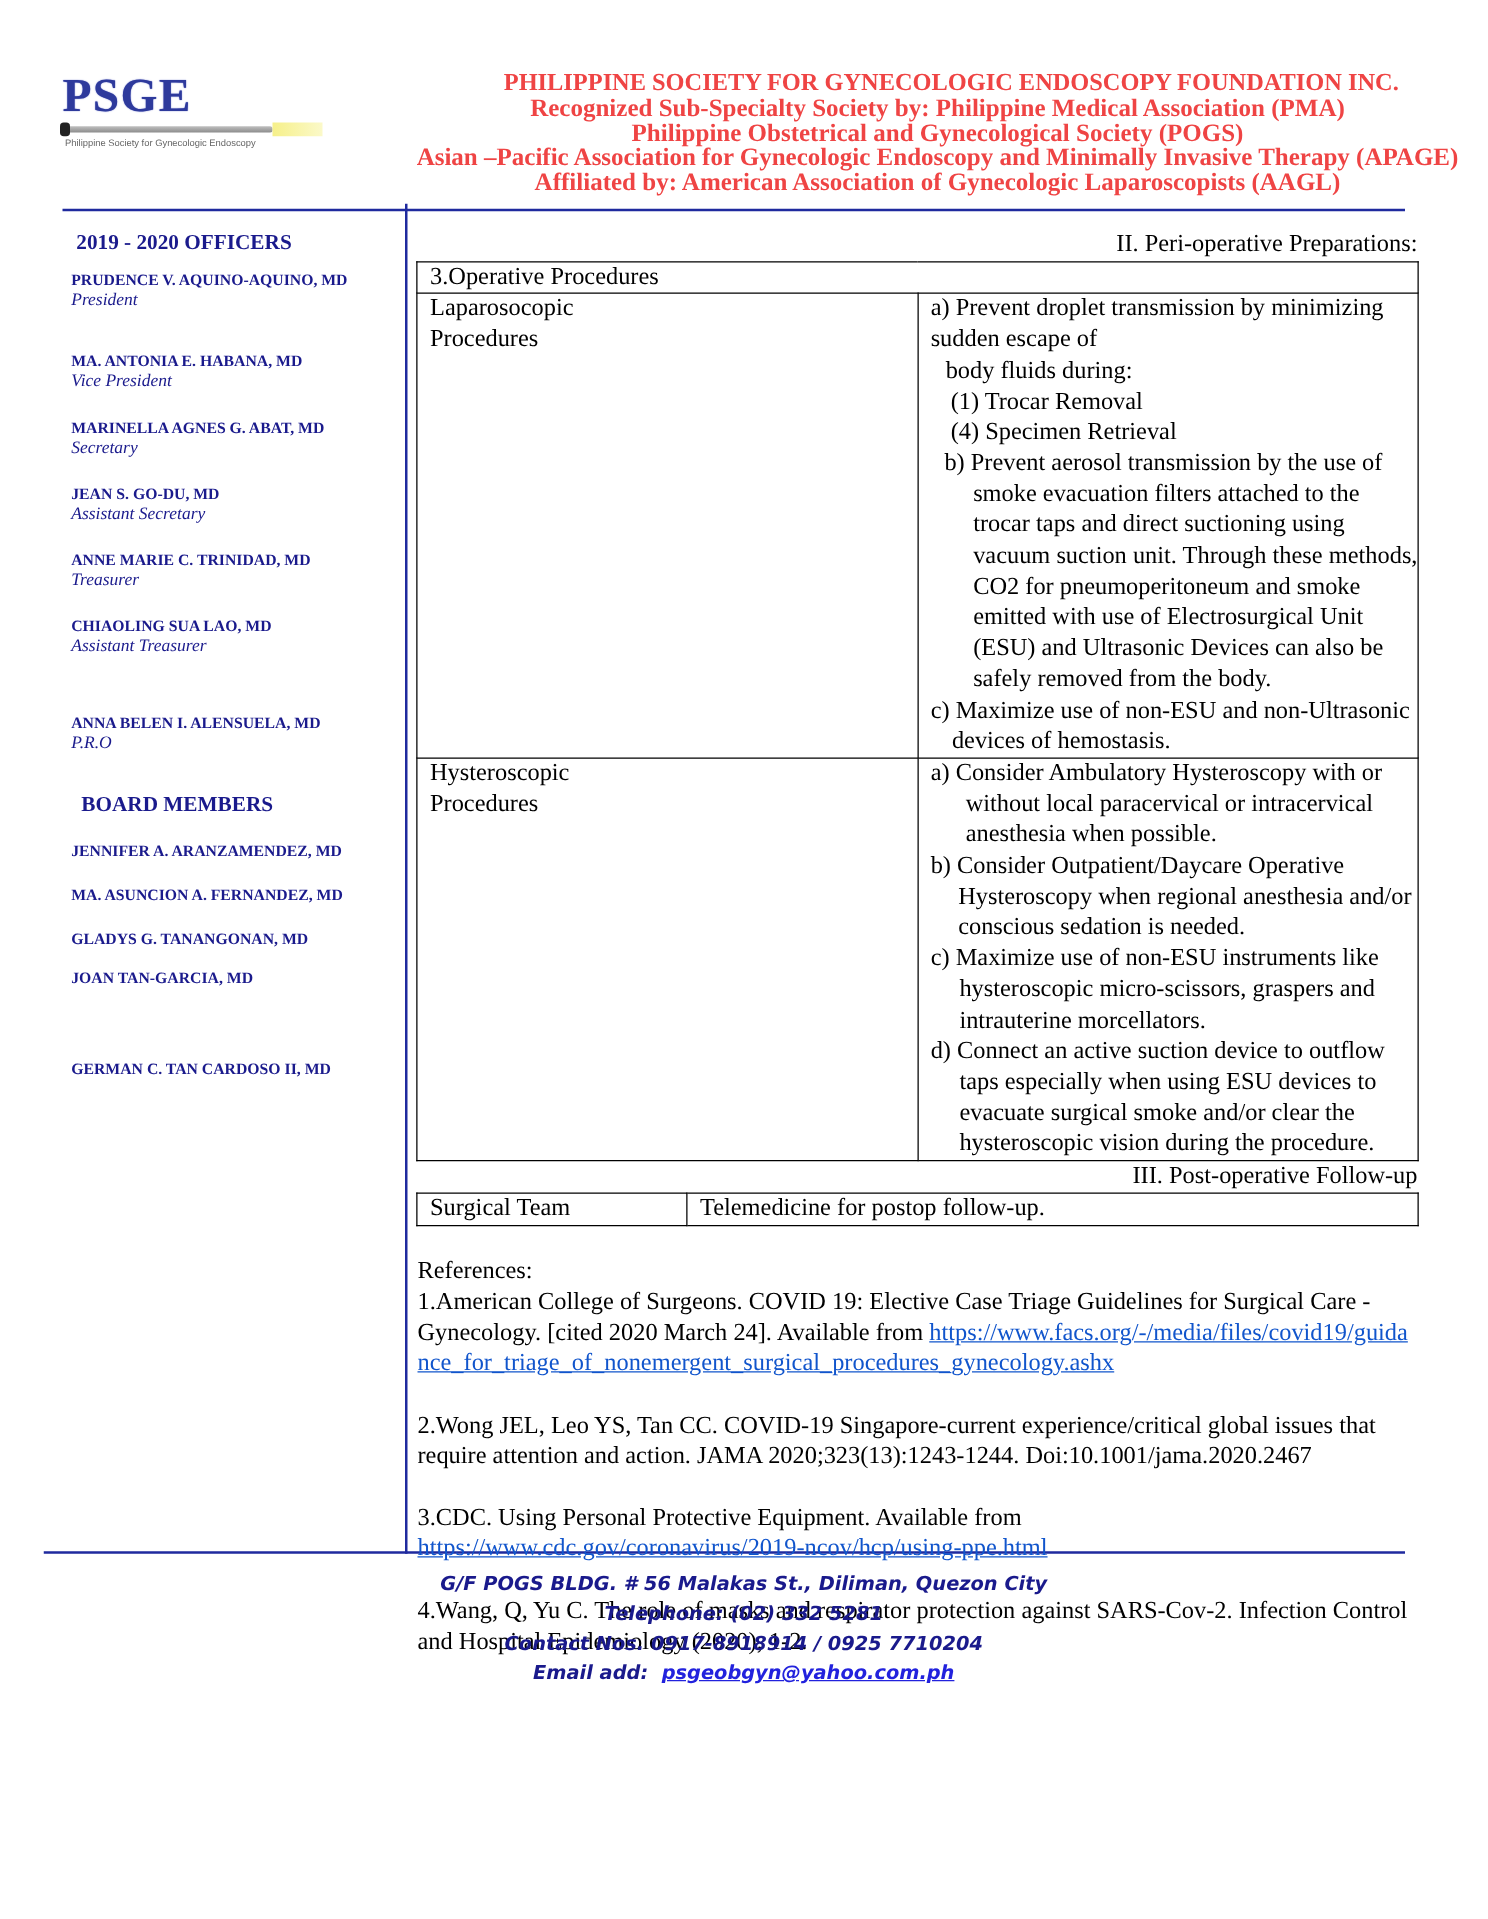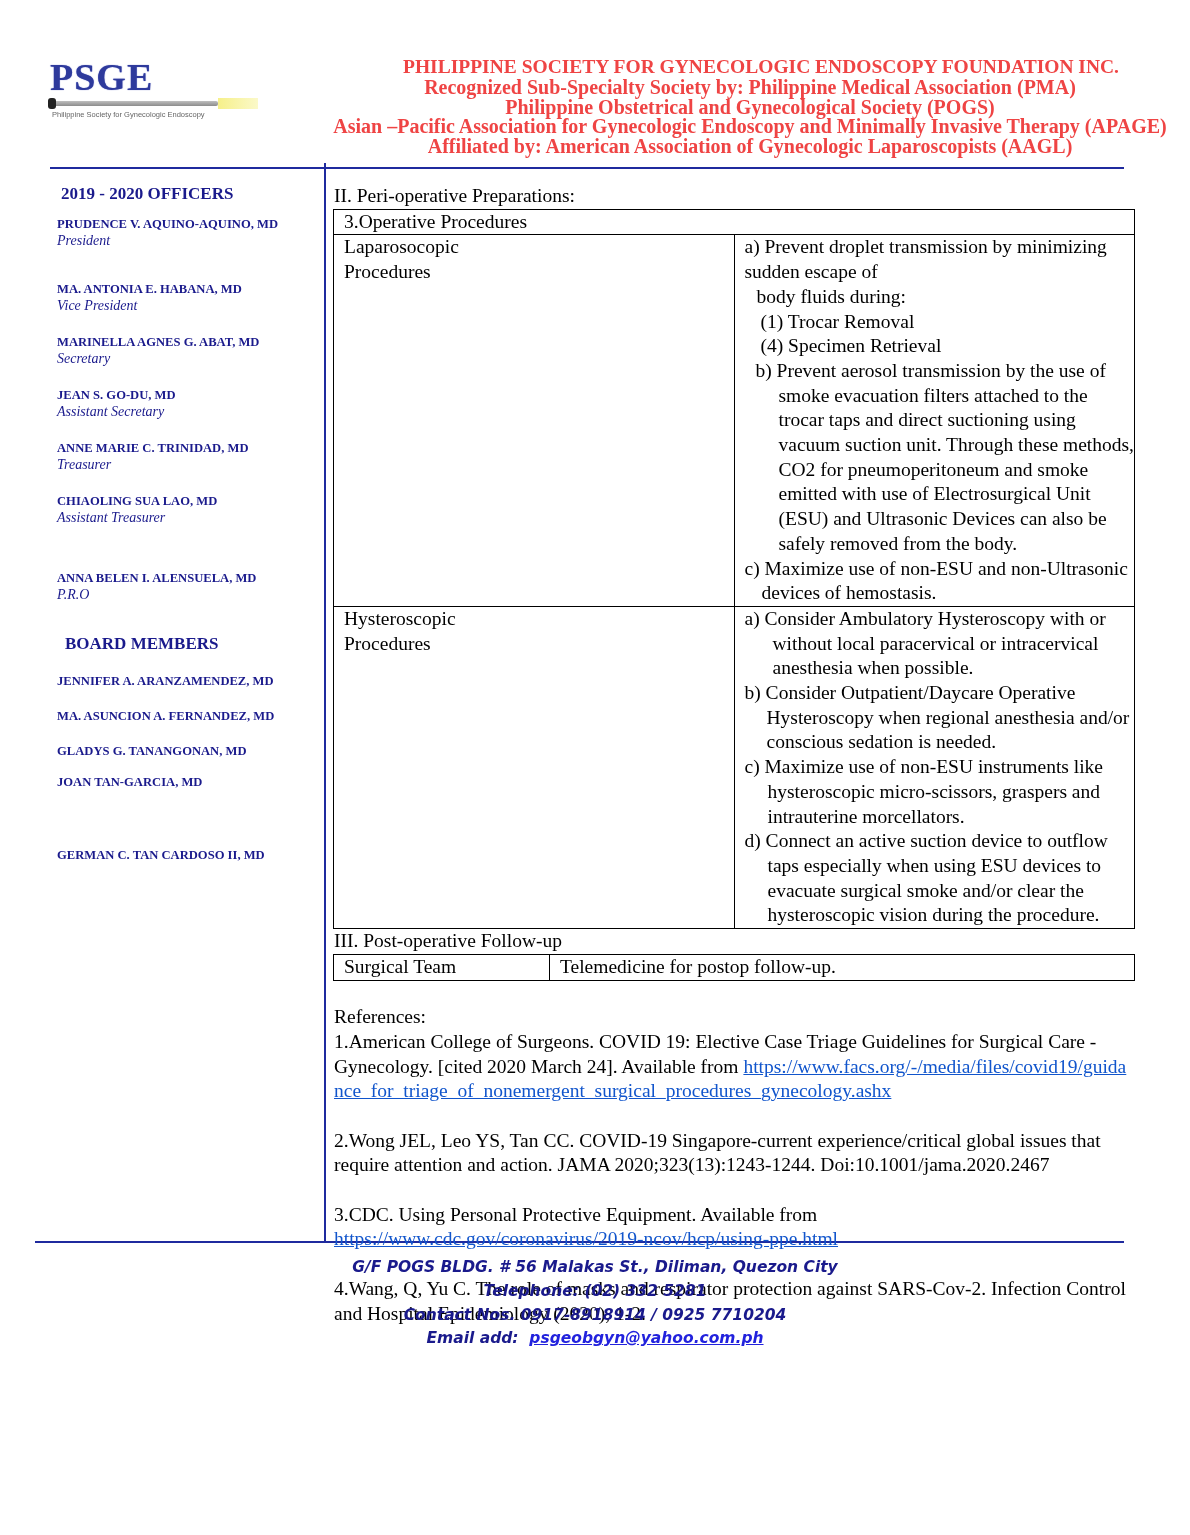--- a/index.html
+++ b/index.html
@@ -25,21 +25,21 @@
   
   .side { position: absolute; left: 57px; top: 0; width: 260px; color: #1a1a8c; }
   .side-heading { position: absolute; font-weight: bold; font-size: 17px; white-space: nowrap; }
   .officer { position: absolute; left: 0; }
   .officer-name { font-weight: bold; font-size: 12.6px; line-height: 16px; white-space: nowrap; }
   .officer-role { font-style: italic; font-size: 14px; line-height: 17px; }
   .board-name { position: absolute; left: 0; font-weight: bold; font-size: 12.6px; white-space: nowrap; }
 
   
   .main { position: absolute; left: 334px; top: 184px; width: 800px; font-size: 19.5px; line-height: 24.7px; }
-  .sec-title { white-space: nowrap; }
+  .sec-title { white-space: nowrap; text-align: right; }
   table.ops { border-collapse: collapse; width: 802px; margin-left: -1px; table-layout: fixed; }
   table.ops td { border: 1.3px solid #000; vertical-align: top; padding: 0 0 0 10px; font-size: 19.5px; line-height: 24.7px; }
   table.ops td.col1 { width: 205px; }
   .ops-head td { padding-left: 10px; }
   .item { padding-left: 24px; text-indent: -13px; margin-left: 0; }
   .item.deep { padding-left: 34px; text-indent: -23px; }
   .cell2 { padding-left: 10px !important; padding-right: 8px; }
   .gap { height: 24.7px; }
   .refs p { margin: 0; }
   .link { color: #1155cc; text-decoration: underline; }

